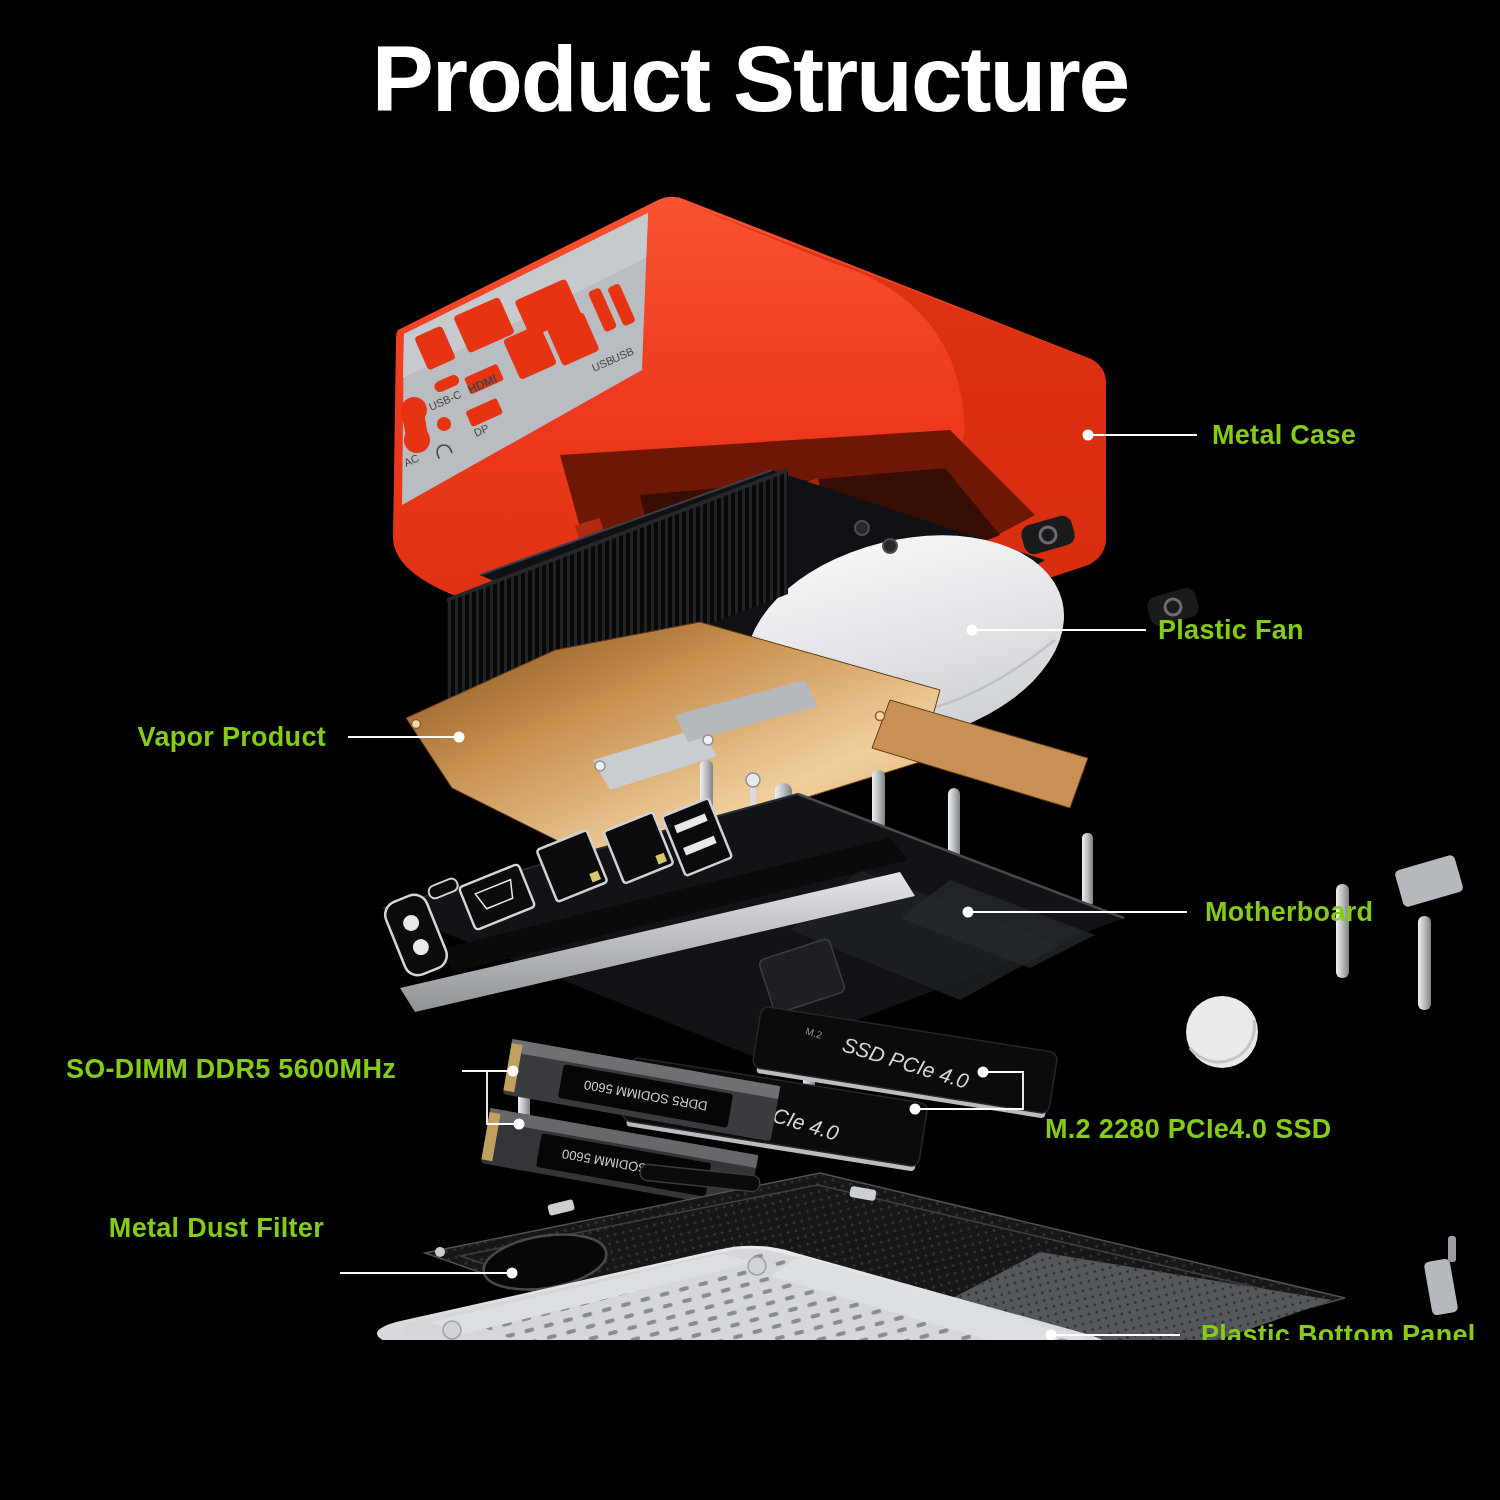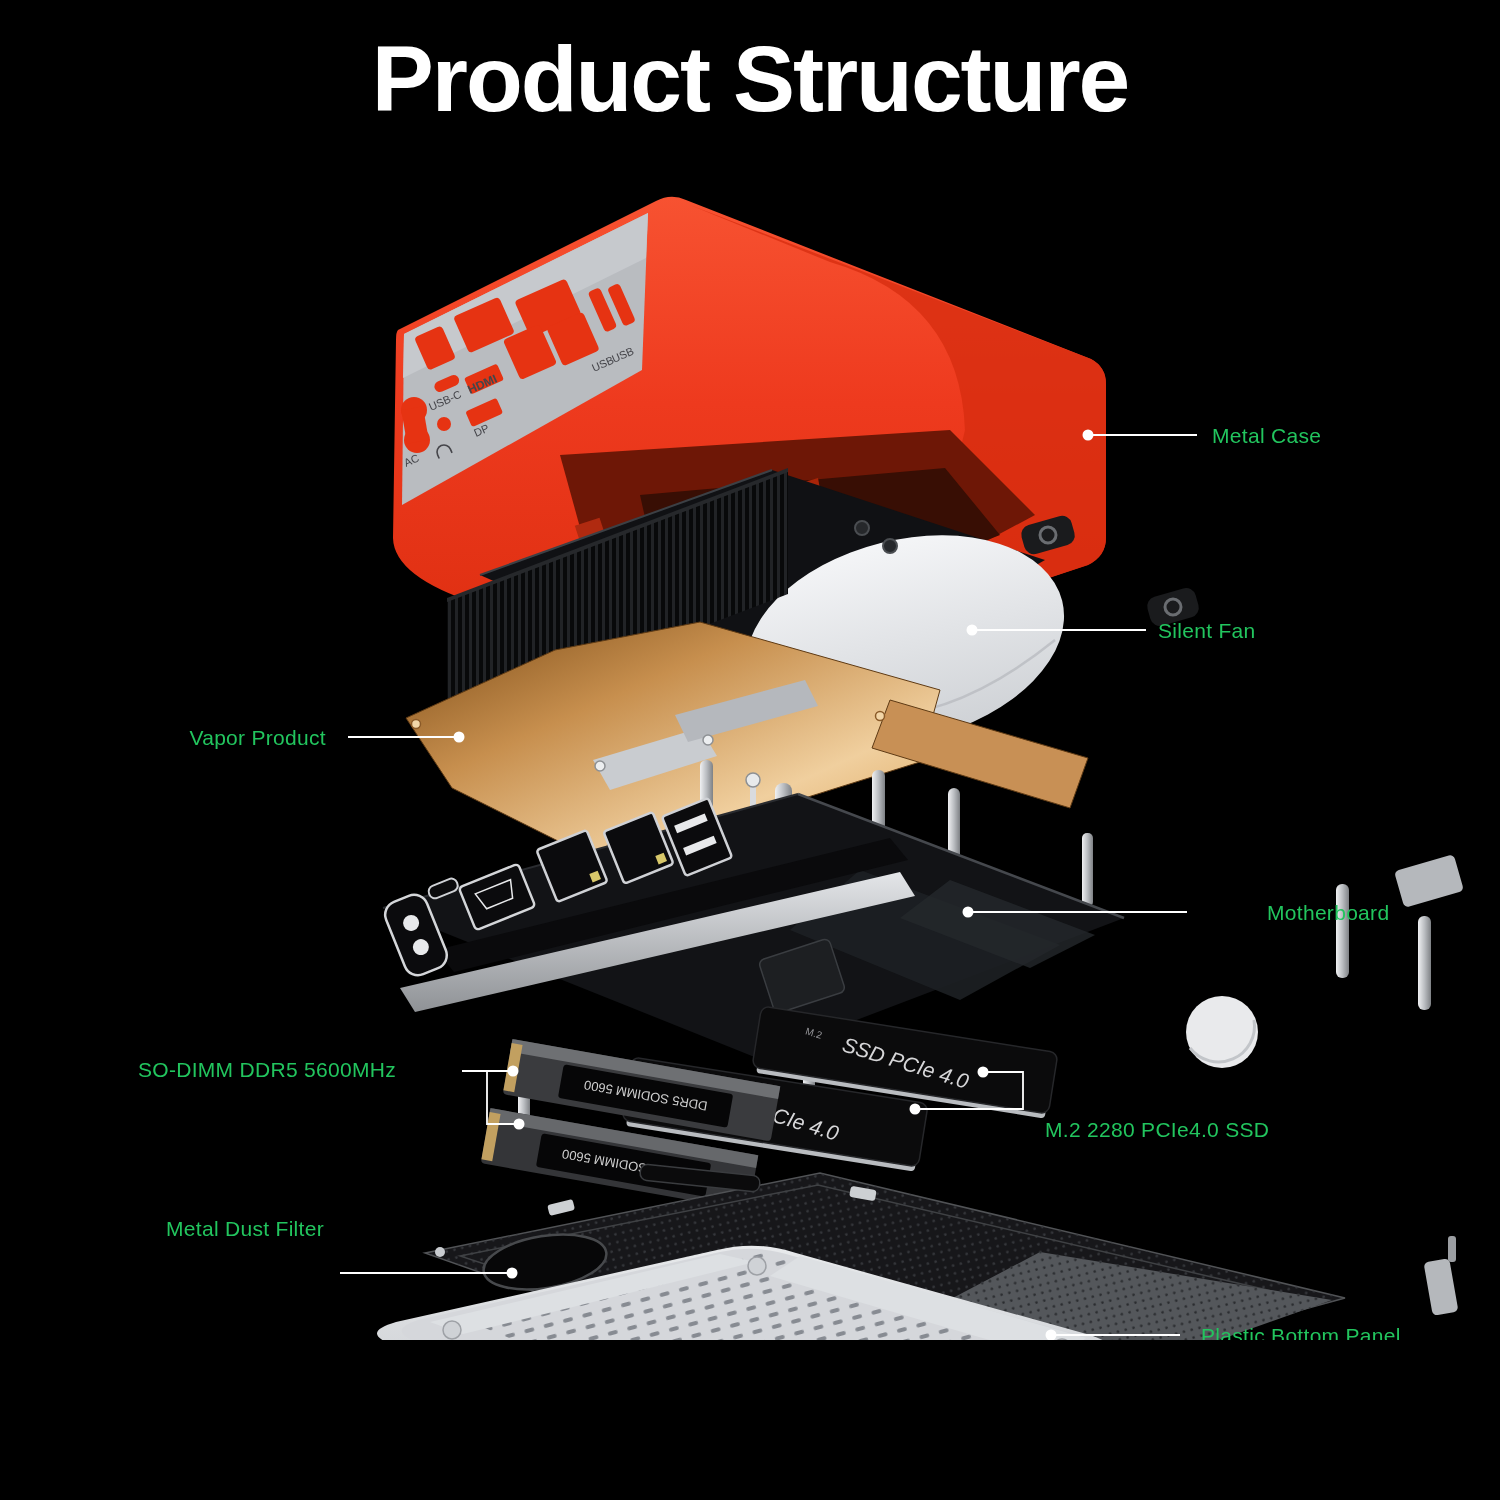--- a/index.html
+++ b/index.html
@@ -1,21 +1,21 @@
 <!DOCTYPE html>
 <html><head>
 <meta charset="utf-8">
 <style>
   html,body{margin:0;padding:0;background:#000;}
   .stage{position:relative;width:1500px;height:1340px;background:#000;overflow:hidden;
          font-family:"Liberation Sans",sans-serif;}
   .stage svg{position:absolute;left:0;top:0;}
   .page-title{position:absolute;left:0;top:26px;width:100%;margin:0;text-align:center;
               color:#fff;font-size:93px;font-weight:800;letter-spacing:-2px;}
-  .callout{position:absolute;color:#22c55e;font-size:21px;font-weight:400;letter-spacing:.3px;
+  .callout{position:absolute;color:#84cc16;font-size:27px;font-weight:700;letter-spacing:.3px;
            white-space:nowrap;transform:translateY(-50%);line-height:1;}
   .callout.left{text-align:right;}
 </style>
 </head>
 <body>
 
 <div class="stage">
 
   <h1 class="page-title">Product Structure</h1>
 
@@ -281,26 +281,26 @@
         <circle cx="512" cy="1273" r="5.5"></circle>
         <circle cx="1051" cy="1335" r="5.5"></circle>
       </g>
     </g>
   </svg>
 
   <div class="callout" style="left:1212px;top:435px;">
     <span>Metal Case</span>
   </div>
   <div class="callout" style="left:1158px;top:630px;">
-    <span>Silent Fan</span>
+    <span>Plastic Fan</span>
   </div>
   <div class="callout left" style="right:1174px;top:737px;">
     <span>Vapor Product</span>
   </div>
-  <div class="callout" style="left:1267px;top:912px;">
+  <div class="callout" style="left:1205px;top:912px;">
     <span>Motherboard</span>
   </div>
   <div class="callout left" style="right:1104px;top:1069px;">
     <span>SO-DIMM DDR5 5600MHz</span>
   </div>
   <div class="callout" style="left:1045px;top:1129px;">
     <span>M.2 2280 PCIe4.0 SSD</span>
   </div>
   <div class="callout left" style="right:1176px;top:1228px;">
     <span>Metal Dust Filter</span>

